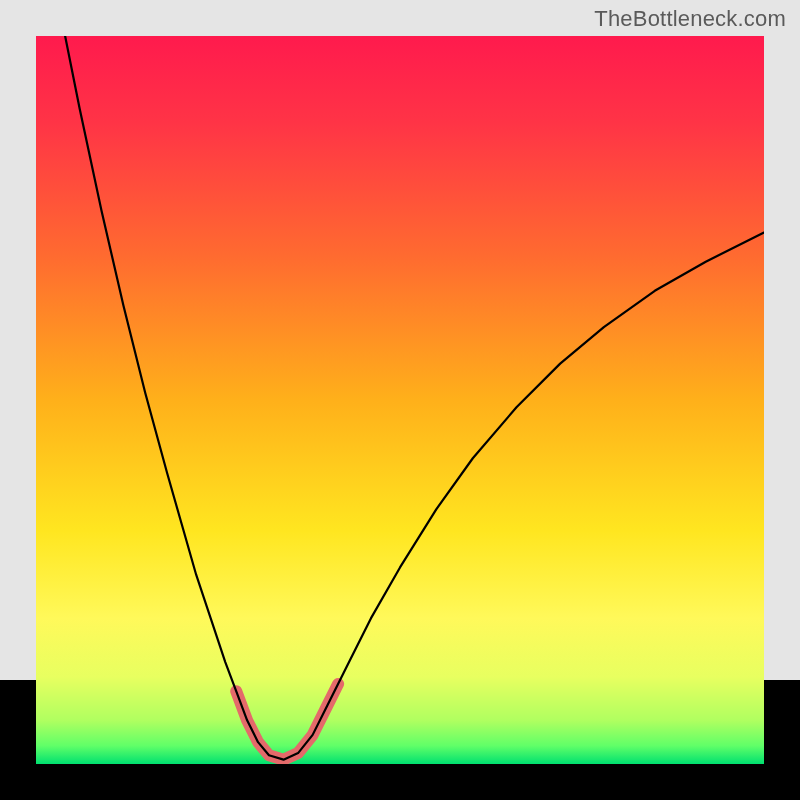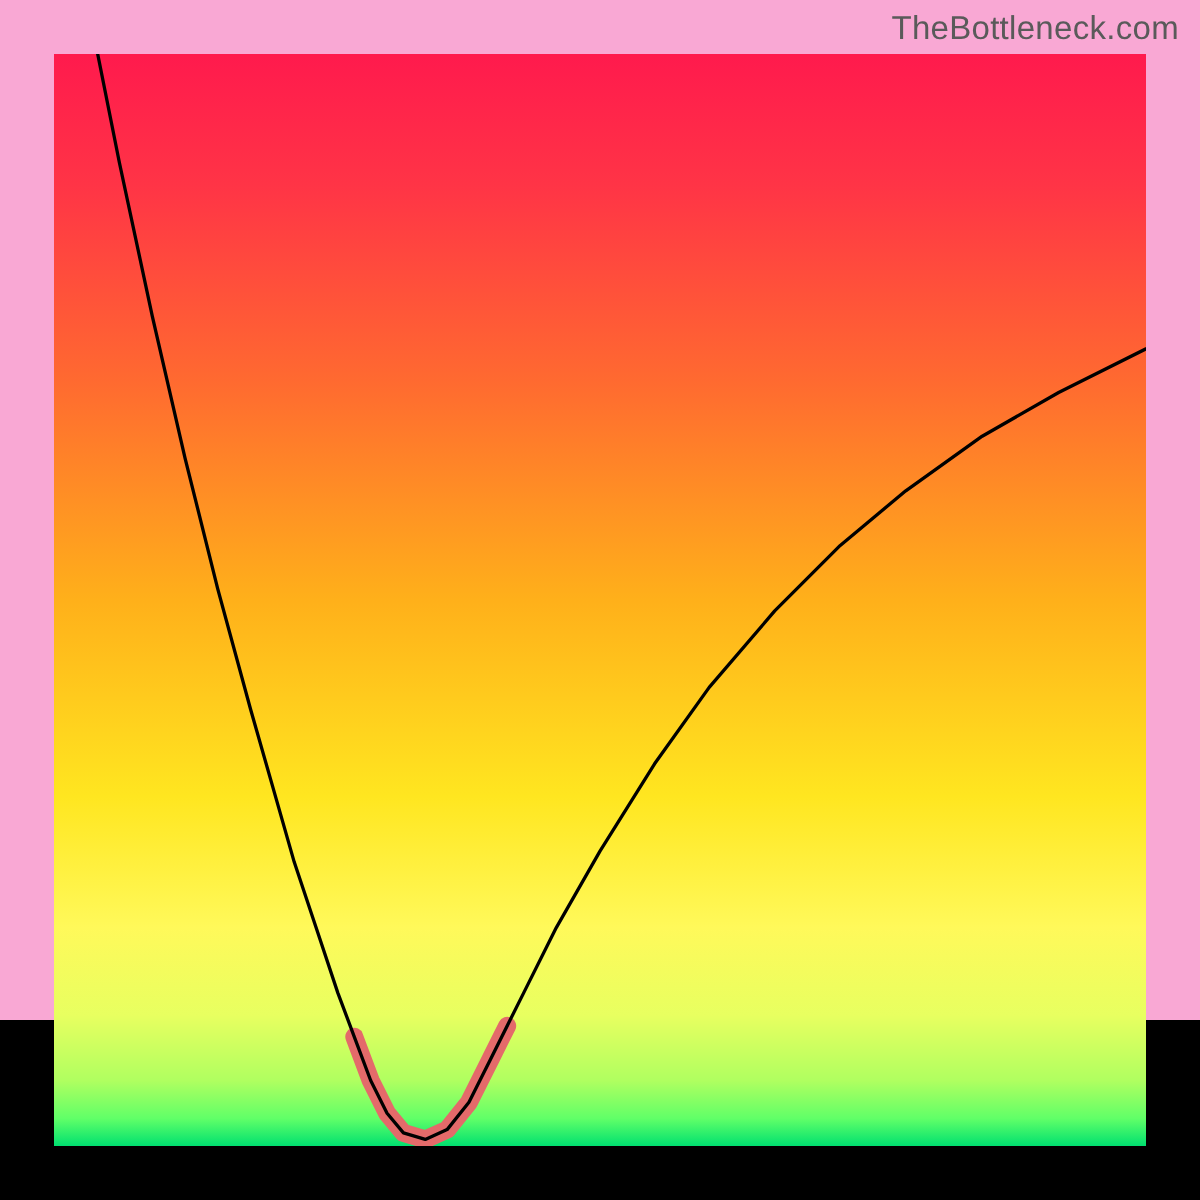--- a/index.html
+++ b/index.html
@@ -10,21 +10,21 @@
     background: #000;
     overflow: hidden;
     font-family: Arial, Helvetica, sans-serif;
   }
   .frame {
     position: absolute;
     left: 0;
     top: 0;
     width: 800px;
     height: 680px;
-    background: #f9a8d4;
+    background: #e5e5e5;
   }
   .plot-area {
     position: absolute;
     left: 36px;
     top: 36px;
     width: 728px;
     height: 728px;
     overflow: visible;
   }
   .watermark {

